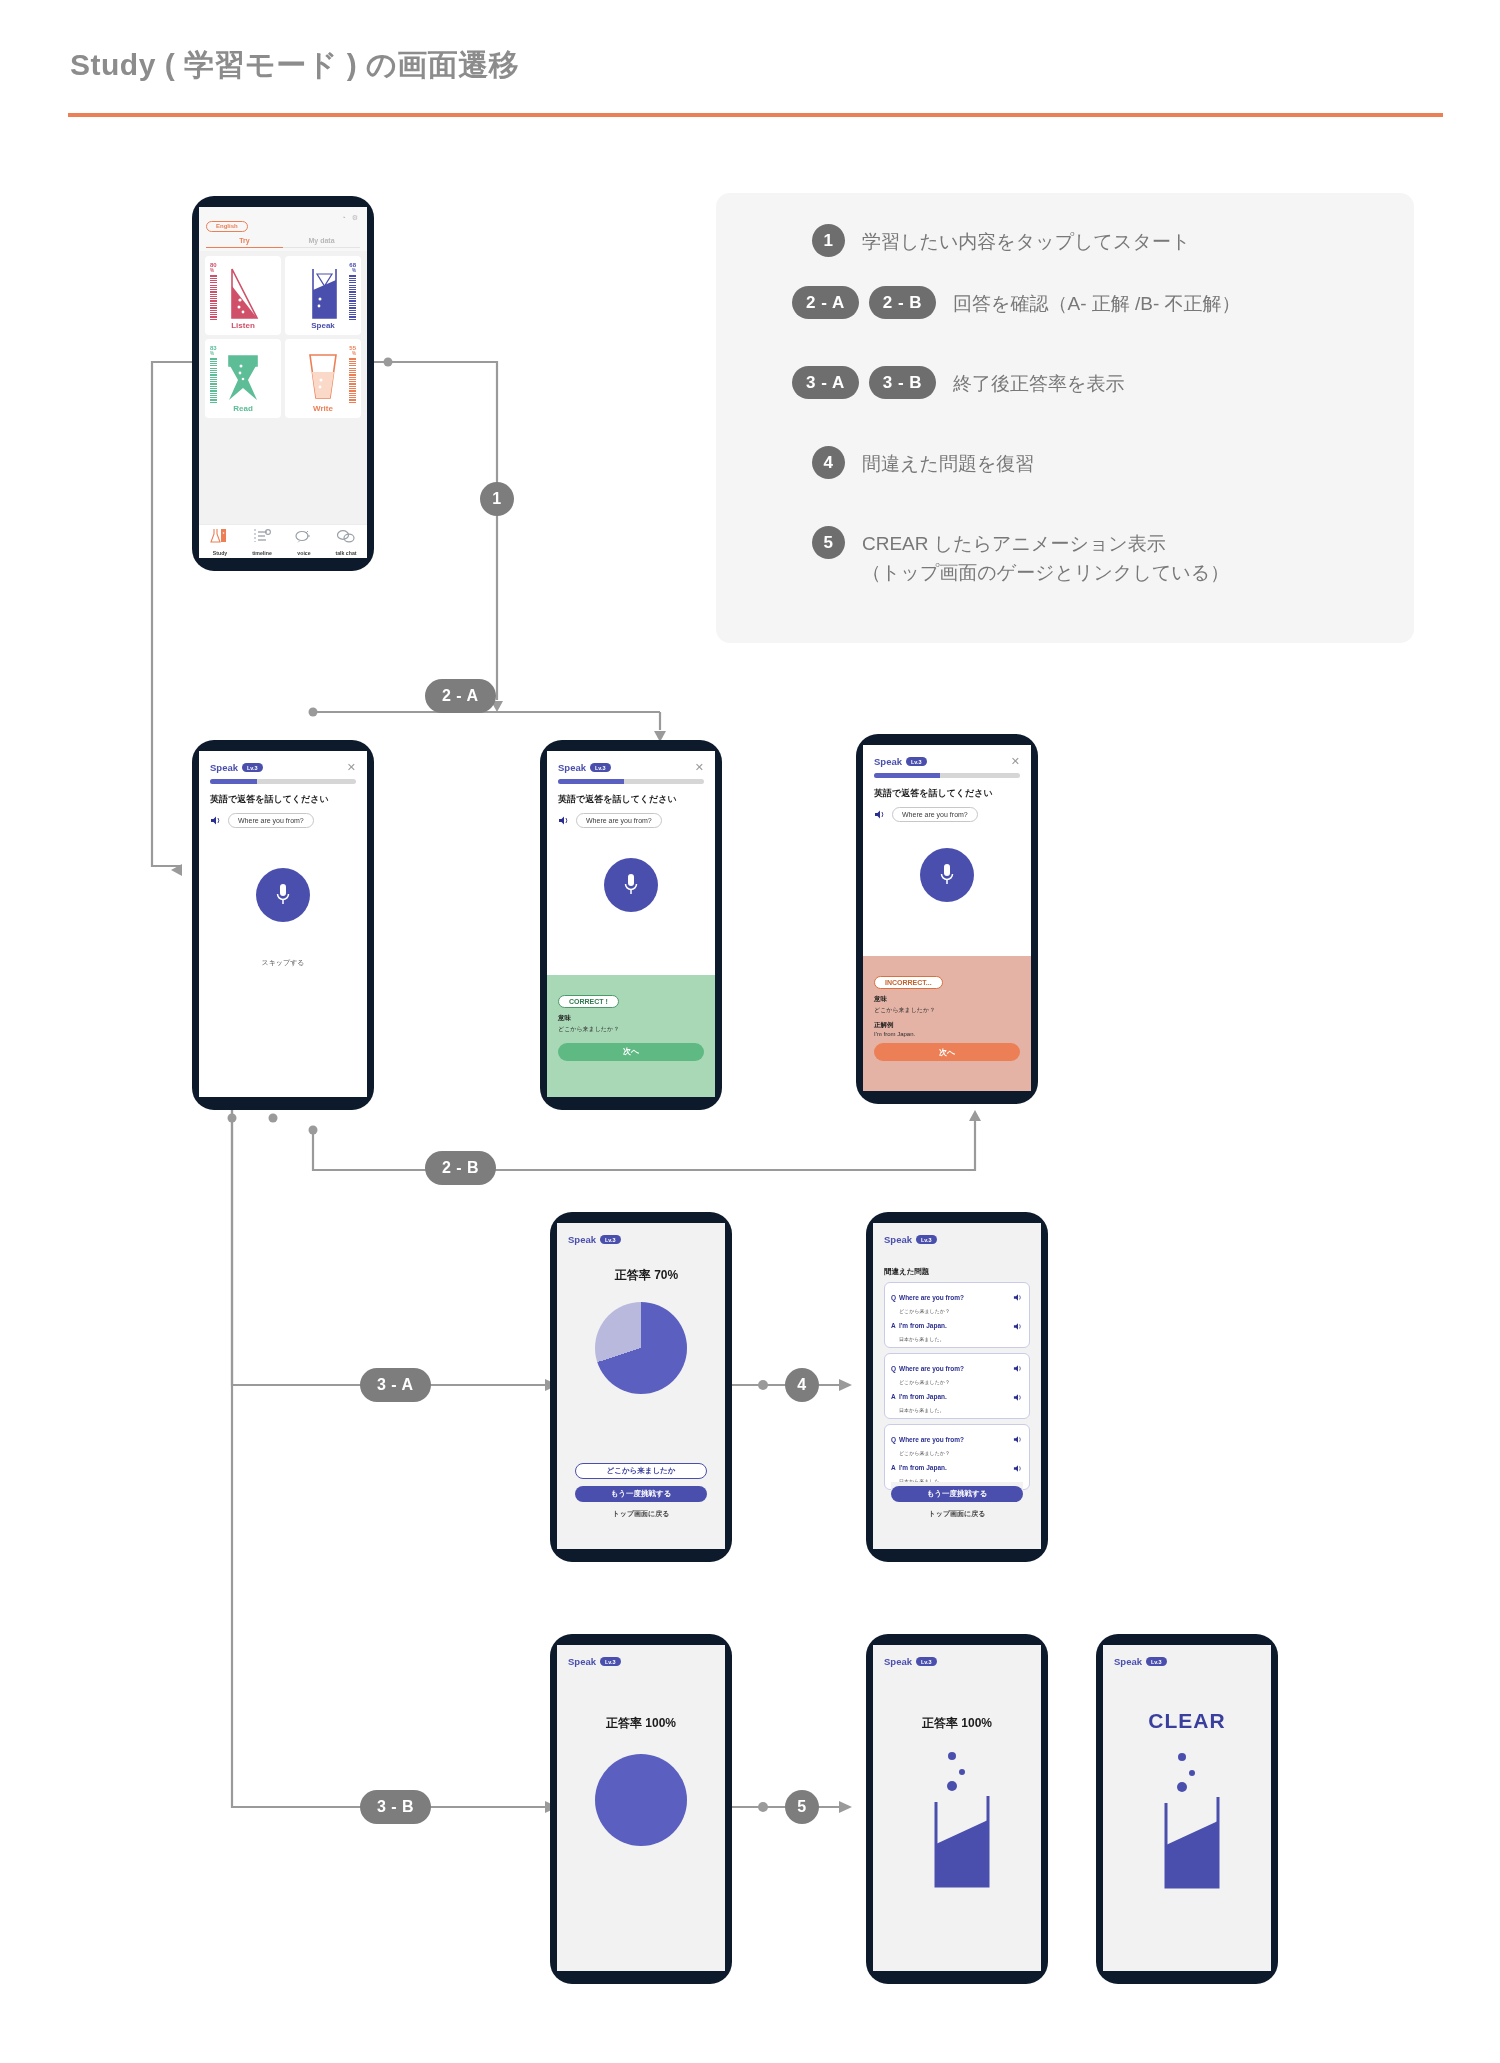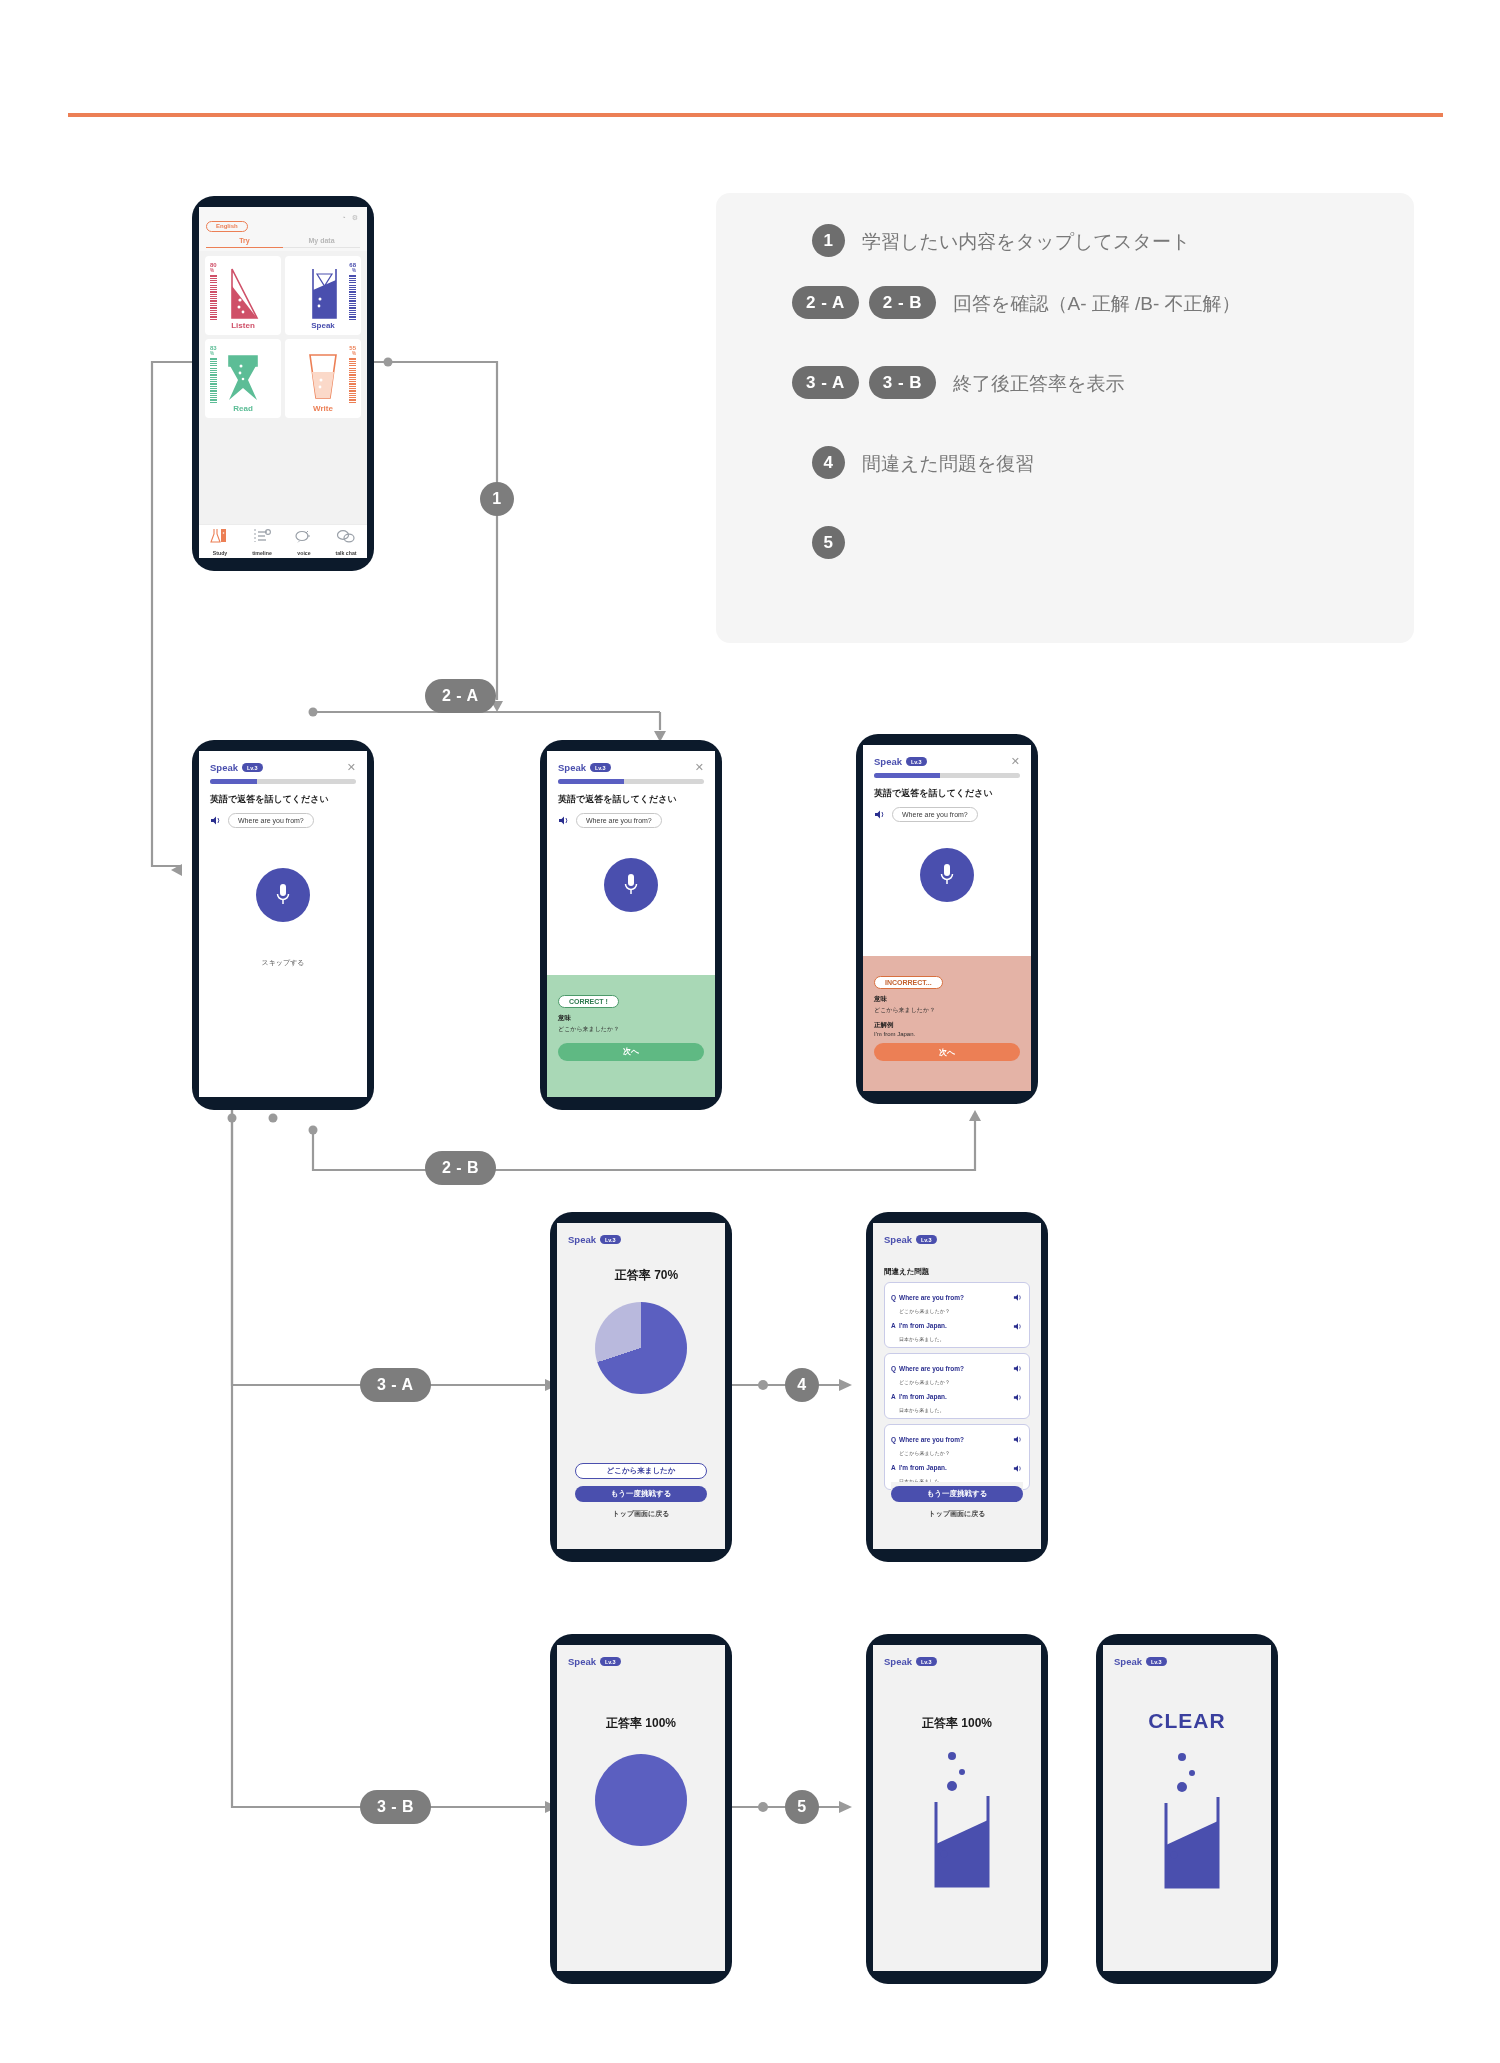--- a/index.html
+++ b/index.html
@@ -172,20 +172,21 @@
 
   .clear-text {
     text-align: center; font-size: 21px; font-weight: 800; color: #3a3f9e; letter-spacing: 1px;
   }
 </style>
 </head>
 <body>
 
 <div id="root">
 
+  <div class="page-title">Study ( 学習モード ) の画面遷移</div>
   <div class="title-rule"></div>
 
   <svg class="wires" width="1500" height="2063" viewBox="0 0 1500 2063" fill="none">
     <g stroke="#9a9a9a" stroke-width="2.2" fill="none">
 
       <path d="M375 362 L497 362 L497 700"></path>
       <path d="M375 362 L152 362 L152 655 L152 866 L182 866"></path>
 
       <path d="M313 712 L660 712"></path>
       <path d="M660 712 L660 730"></path>
@@ -245,20 +246,22 @@
       <span class="badge pill">3 - A</span>
       <span class="badge pill badge-gap">3 - B</span>
       <span class="legend-text">終了後正答率を表示</span>
     </div>
     <div class="legend-row" style="left:96px; top:253px;">
       <span class="badge circle">4</span>
       <span class="legend-text">間違えた問題を復習</span>
     </div>
     <div class="legend-row" style="left:96px; top:333px;">
       <span class="badge circle">5</span>
+      <span class="legend-text">CREAR したらアニメーション表示
+（トップ画面のゲージとリンクしている）</span>
     </div>
   </div>
 
   <div class="phone" style="left:192px; top:196px; width:182px; height:375px;">
     <div class="screen">
       <div class="home-top">
         <span class="home-icons">◔ ⚙</span>
         <span class="lang-chip">English</span>
         <div class="home-tabs">
           <div class="home-tab active">Try</div>

